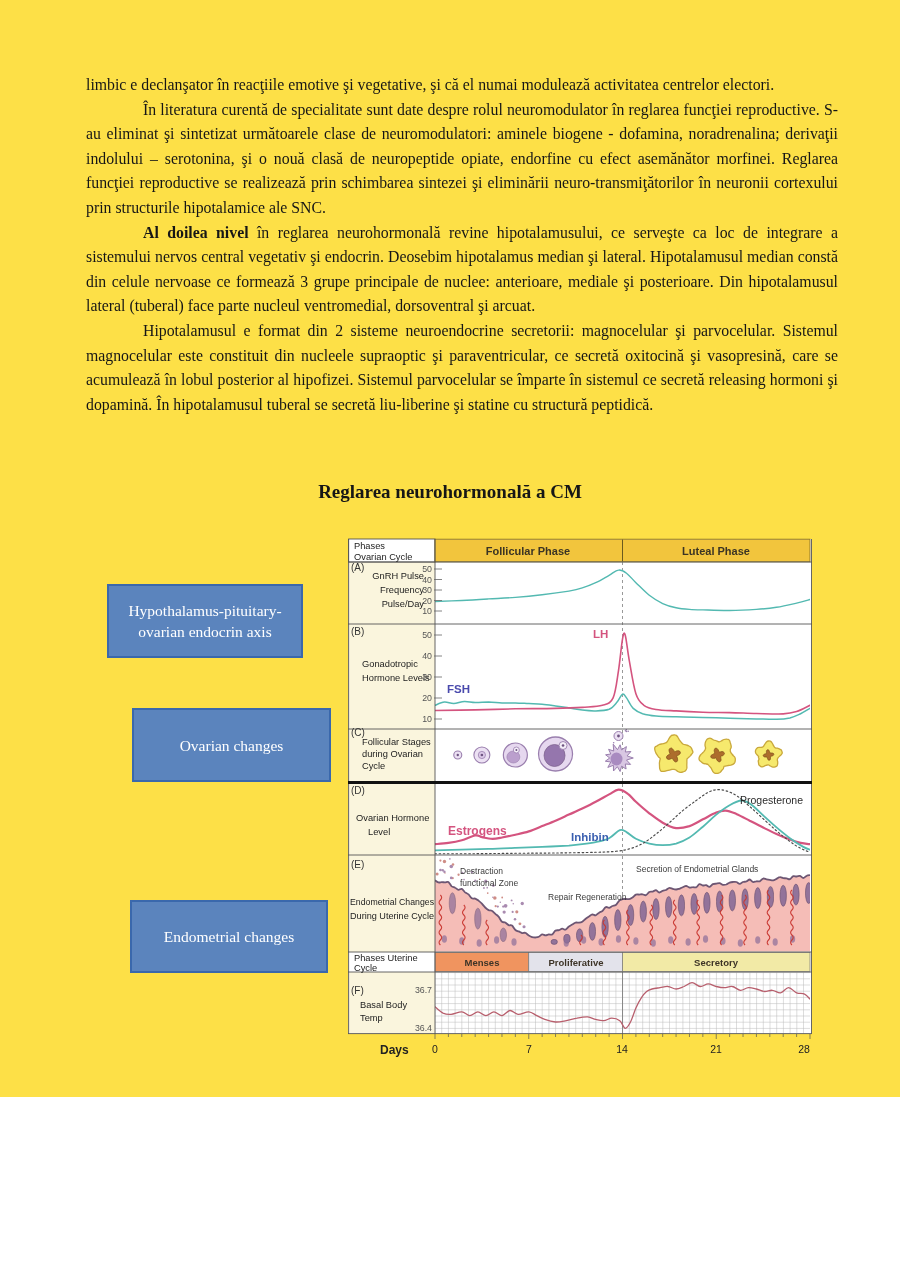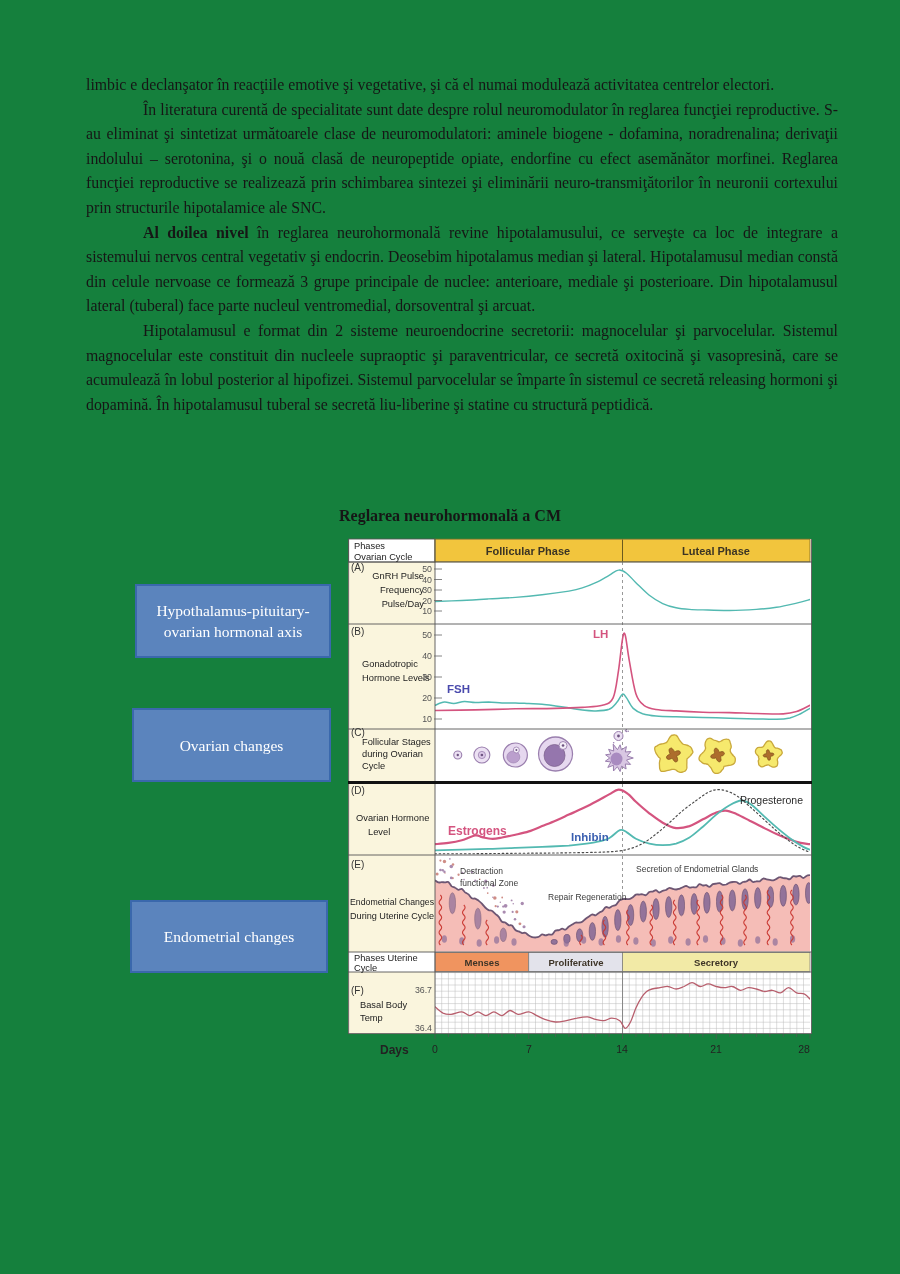--- a/index.html
+++ b/index.html
@@ -1,23 +1,23 @@
 <!DOCTYPE html>
 <html><head>
 <meta charset="utf-8">
 <style>
   html,body{margin:0;padding:0;background:#fff;}
-  .page{position:relative;width:900px;height:1274px;background:#15803d;overflow:hidden;
+  .page{position:relative;width:900px;height:1097px;background:#fde047;overflow:hidden;
         font-family:"Liberation Serif",serif;color:#161616;}
   .body-text{position:absolute;left:86px;top:73px;width:752px;font-size:15.8px;
              line-height:24.6px;text-align:justify;}
   .body-text p{margin:0;padding:0;}
   .body-text p.indent{text-indent:57px;}
-  .fig-title{position:absolute;left:0;top:507px;width:900px;text-align:center;
-             font-size:16px;font-weight:bold;margin:0;}
+  .fig-title{position:absolute;left:0;top:481px;width:900px;text-align:center;
+             font-size:19px;font-weight:bold;margin:0;}
   .side-box{position:absolute;background:#5b84bd;border:2px solid #3a68ac;color:#ffffff;
             display:flex;align-items:center;justify-content:center;text-align:center;
             font-size:15.5px;line-height:21px;box-sizing:border-box;}
   .side-box span{display:block;}
   #fig{position:absolute;left:348px;top:538px;}
   svg text{font-family:"Liberation Sans",sans-serif;}
   .ft9{font-size:9.3px;fill:#222;}
   .ft85{font-size:8.5px;fill:#3a3a3a;}
   .ft10{font-size:10px;fill:#333;}
   .bannertxt{font-size:11px;font-weight:bold;fill:#3b3424;}
@@ -33,24 +33,24 @@
 
   <div class="body-text">
     <p class="para"><span>limbic e declanşator în reacţiile emotive şi vegetative, şi că el numai modulează activitatea centrelor electori.</span></p>
     <p class="para indent"><span>În literatura curentă de specialitate sunt date despre rolul neuromodulator în reglarea funcţiei reproductive. S-au eliminat şi sintetizat următoarele clase de neuromodulatori: aminele biogene - dofamina, noradrenalina; derivaţii indolului – serotonina, şi o nouă clasă de neuropeptide opiate, endorfine cu efect asemănător morfinei. Reglarea funcţiei reproductive se realizează prin schimbarea sintezei şi eliminării neuro-transmiţătorilor în neuronii cortexului prin structurile hipotalamice ale SNC.</span></p>
     <p class="para indent"><b>Al doilea nivel</b><span> în reglarea neurohormonală revine hipotalamusului, ce serveşte ca loc de integrare a sistemului nervos central vegetativ şi endocrin. Deosebim hipotalamus median şi lateral. Hipotalamusul median constă din celule nervoase ce formează 3 grupe principale de nuclee: anterioare, mediale şi posterioare. Din hipotalamusul lateral (tuberal) face parte nucleul ventromedial, dorsoventral şi arcuat.</span></p>
     <p class="para indent"><span>Hipotalamusul e format din 2 sisteme neuroendocrine secretorii: magnocelular şi parvocelular. Sistemul magnocelular este constituit din nucleele supraoptic şi paraventricular, ce secretă oxitocină şi vasopresină, care se acumulează în lobul posterior al hipofizei. Sistemul parvocelular se împarte în sistemul ce secretă releasing hormoni şi dopamină. În hipotalamusul tuberal se secretă liu-liberine şi statine cu structură peptidică.</span></p>
   </div>
 
   <h2 class="fig-title">Reglarea neurohormonală a CM</h2>
 
-  <div class="side-box" style="left:135px;top:584px;width:196px;height:74px;">
+  <div class="side-box" style="left:107px;top:584px;width:196px;height:74px;">
     <div>
       <span>Hypothalamus-pituitary-</span>
-      <span>ovarian hormonal axis</span>
+      <span>ovarian endocrin axis</span>
     </div>
   </div>
   <div class="side-box" style="left:132px;top:708px;width:199px;height:74px;">
     <div>
       <span>Ovarian changes</span>
     </div>
   </div>
   <div class="side-box" style="left:130px;top:900px;width:198px;height:73px;">
     <div>
       <span>Endometrial changes</span>

